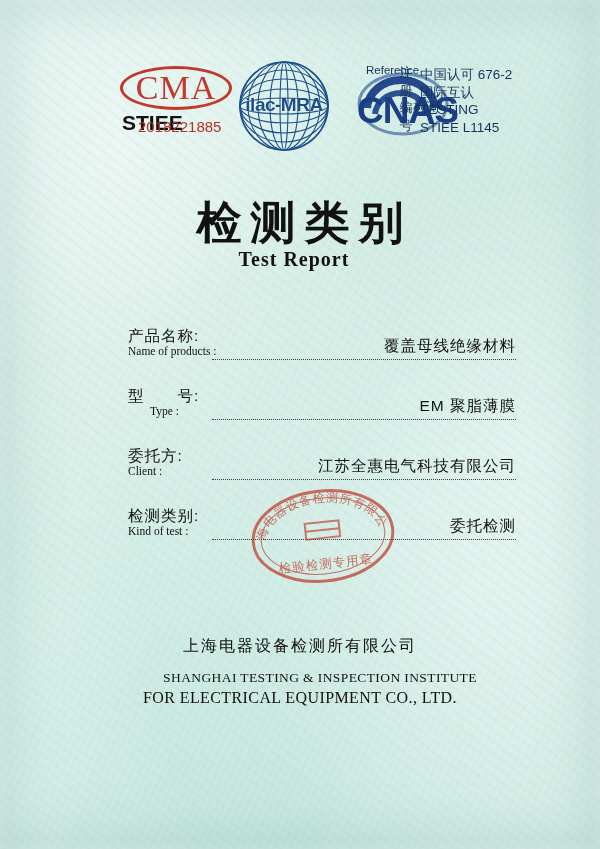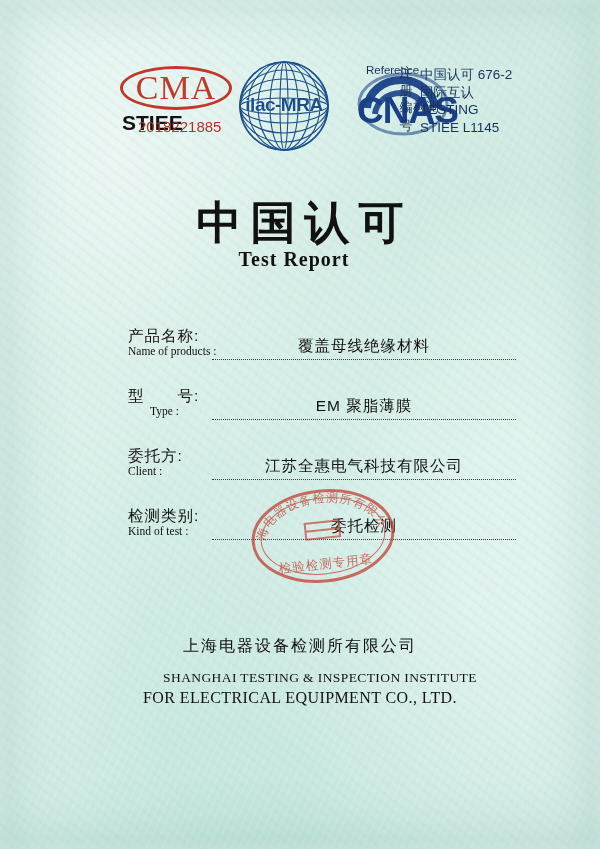--- a/index.html
+++ b/index.html
@@ -245,21 +245,21 @@
     left: 84px;
     right: 0;
     top: 33px;
     border-bottom: 1px dotted #3b3b3b;
   }
   .field .val {
     position: absolute;
     left: 84px;
     right: 0;
     top: 10px;
-    text-align: center;
+    text-align: right;
     font-family: "Liberation Sans", sans-serif;
     font-size: 15.5px;
     color: #111;
     letter-spacing: 1px;
     white-space: nowrap;
   }
 
   
   .stamp {
     position: absolute;
@@ -364,21 +364,21 @@
       <div class="cn-label">中国认可 676-2</div>
       <div class="cn-label">国际互认</div>
       <div>TESTING</div>
       <div>STIEE L1145</div>
     </div>
 
     <div style="position:absolute;left:286px;top:6px;font-family:'Liberation Sans',sans-serif;font-size:11.5px;color:#16325c;">Reference</div>
     <div style="position:absolute;left:333px;top:40px;font-family:'Liberation Sans',sans-serif;font-size:13px;color:#16325c;">检测</div>
   </div>
 
-  <div class="title-cn">中国认可</div>
+  <div class="title-cn">检测类别</div>
   <div class="title-en">Test Report</div>
 
   <div class="fields">
 
     <div class="field">
       <div class="lbl-cn">产品名称:</div>
       <div class="lbl-en">Name of products :</div>
       <div class="val">覆盖母线绝缘材料</div>
       <div class="line"></div>
     </div>

